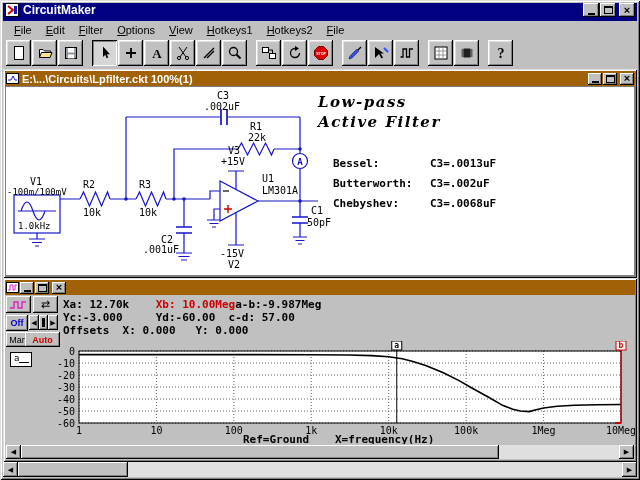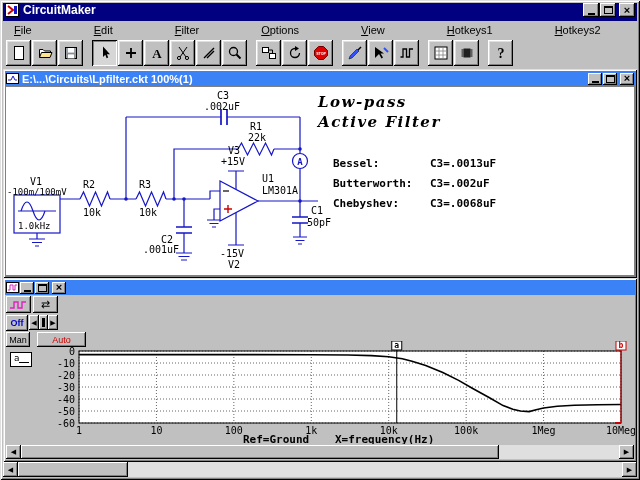--- a/index.html
+++ b/index.html
@@ -14,39 +14,39 @@
   .titlebar .t { font-weight:bold; font-size:12px; margin-left:4px; flex:1; white-space:nowrap; overflow:hidden; }
   .winbtn { width:16px; height:14px; background:#c0c0c0; flex:0 0 auto;
             box-shadow: inset -1px -1px 0 #000, inset 1px 1px 0 #fff, inset -2px -2px 0 #808080;
             display:flex; align-items:center; justify-content:center; margin-left:1px; color:#000;
             font-size:11px; font-weight:bold; line-height:1; }
   .g-min { width:7px; height:2px; background:#000; margin-top:7px; }
   .g-max { width:9px; height:8px; border:1px solid #000; border-top:2px solid #000; }
   .sep2 { width:2px; }
 
   
-  .menubar { position:absolute; left:3px; top:21px; right:3px; height:17px; display:flex; align-items:center; padding-left:4px;gap:48px; }
+  .menubar { position:absolute; left:3px; top:21px; right:3px; height:17px; display:flex; align-items:center; padding-left:4px; }
   .menu-item { display:inline-block; padding:2px 7px; }
   .menu-item::first-letter { text-decoration:underline; }
 
   
   .toolbar { position:absolute; left:3px; top:38px; right:3px; height:30px; display:flex; align-items:center; padding-left:3px; }
   .tb { width:25px; height:26px; background:#c0c0c0; border:0; padding:0; margin-right:1px;
         box-shadow: inset -1px -1px 0 #000, inset 1px 1px 0 #fff, inset -2px -2px 0 #808080, inset 2px 2px 0 #dfdfdf;
         display:flex; align-items:center; justify-content:center; }
   .tb.pressed { box-shadow: inset 1px 1px 0 #000, inset -1px -1px 0 #fff, inset 2px 2px 0 #808080; background:#d6d6d6; }
   .tb svg { display:block; }
   .grp { margin-left:8px; }
 
   
   .child { position:absolute; left:3px; right:3px; background:#c0c0c0;
            box-shadow: inset 1px 1px 0 #dfdfdf, inset -1px -1px 0 #000, inset 2px 2px 0 #fff, inset -2px -2px 0 #808080; }
   #schematic-window { top:69px; height:209px; }
   #ac-window { top:278px; height:184px; }
-  .child-titlebar { position:absolute; left:2px; top:2px; right:2px; height:15px; background:#3b82f6; color:#fff;
+  .child-titlebar { position:absolute; left:2px; top:2px; right:2px; height:15px; background:#a16207; color:#fff;
                     display:flex; align-items:center; padding:0 1px; }
   .child-titlebar .t { font-weight:bold; font-size:11px; margin-left:3px; flex:1; white-space:nowrap; }
   .child-titlebar .winbtn { width:14px; height:12px; }
   .child-content { position:absolute; left:2px; right:2px; top:17px; bottom:2px; }
   #schematic-window .child-content { background:#fff; border:1px solid #808080; }
   #ac-window .child-content { background:#c0c0c0; }
 
   
   #schematic-svg { display:block; }
   .wire  { stroke:#1616c8; fill:none; stroke-width:1.2; }
@@ -373,22 +373,27 @@
       <div class="acbtn" style="left:24px;top:20px;width:10px;height:15px">
           <span style="font-size:7px">◀</span>
         </div>
       <div class="acbtn" style="left:34px;top:20px;width:9px;height:15px">
           <div style="width:3px;height:9px;background:#000"></div>
         </div>
       <div class="acbtn" style="left:43px;top:20px;width:10px;height:15px">
           <span style="font-size:7px">▶</span>
         </div>
       <div class="acbtn" style="left:1px;top:37px;width:24px;height:15px">Man</div>
-      <div class="acbtn" style="left:32px;top:37px;width:49px;height:15px;color:#cc0000;font-weight:normal">Auto</div>
-
+      <div class="acbtn" style="left:20px;top:37px;width:35px;height:15px;color:#cc0000;font-weight:bold">Auto</div>
+
+      <div class="readout">
+        <div><span>Xa: 12.70k    </span><span class="red">Xb: 10.00Meg</span><span>a-b:-9.987Meg</span></div>
+        <div><span>Yc:-3.000     </span><span>Yd:-60.00  </span><span>c-d: 57.00</span></div>
+        <div><span>Offsets  </span><span>X: 0.000   </span><span>Y: 0.000</span></div>
+      </div>
 
       <div class="legend">
         <span>a</span>
         <div class="legend-line"></div>
       </div>
 
       <svg id="plot" width="630" height="103" viewBox="0 0 630 103">
           <rect x="74" y="10" width="542" height="72" fill="#fff"></rect>
           <line x1="74" y1="10" x2="74" y2="82" class="grid"></line>
           <line x1="151.42857142857144" y1="10" x2="151.42857142857144" y2="82" class="grid"></line>

